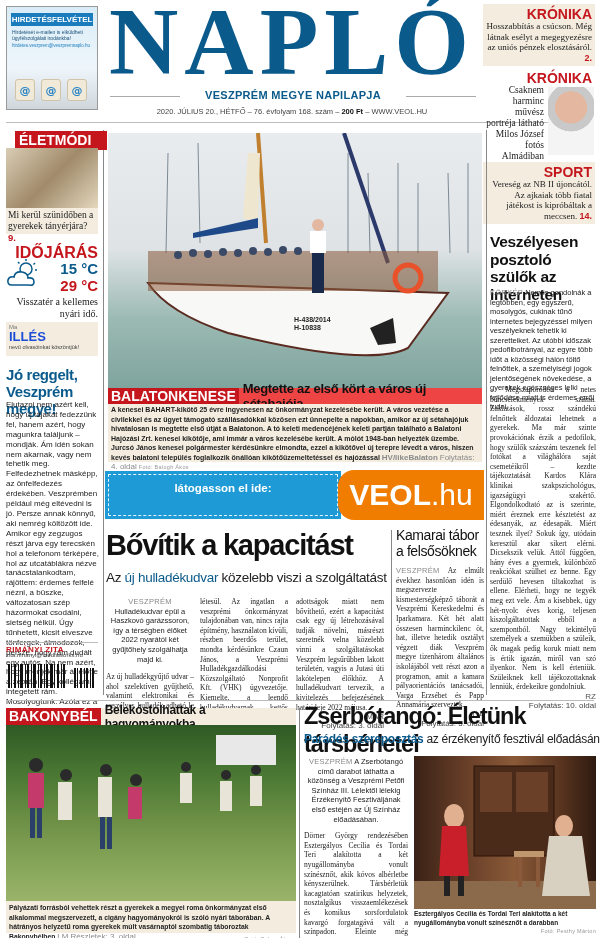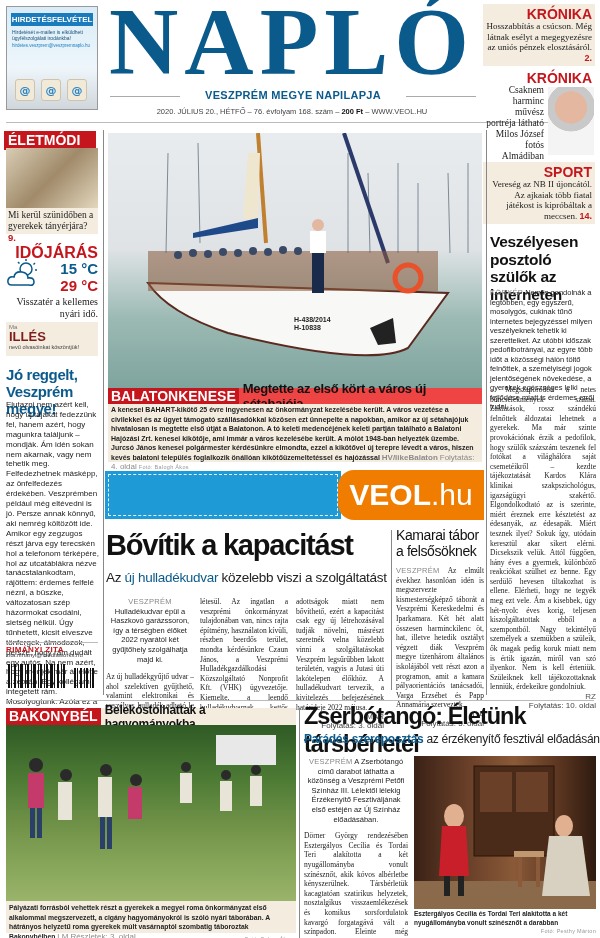--- a/index.html
+++ b/index.html
@@ -29,21 +29,21 @@
 #vline-right{left:486px;top:130px;width:1px;height:565px;background:#888}
 .cat-red{background:#c4161c;color:#fff;font:bold 14px "Liberation Sans",sans-serif;padding:1px 4px;line-height:17px}
 #eletmodi-photo{left:6px;top:148px;width:92px;height:60px;background:linear-gradient(135deg,#d9cdb4,#a08a6a 50%,#e3d7bd)}
 #eletmodi-cap{left:6px;top:208px;width:92px;height:26px;font-size:9.5px;line-height:11px;padding:2px 2px}
 #weather-title{left:6px;top:244px;width:92px;text-align:right;font:bold 16px "Liberation Sans",sans-serif;color:#c4161c}
 #temp-low{left:30px;top:260px;width:68px;text-align:right;font:bold 15px "Liberation Sans",sans-serif;color:#0b5a8c}
 #temp-high{left:30px;top:277px;width:68px;text-align:right;font:bold 15px "Liberation Sans",sans-serif;color:#c4161c}
 #weather-text{left:6px;top:296px;width:92px;text-align:right;font-size:10px;line-height:12px}
 #nameday{left:6px;top:322px;width:92px;height:34px;padding:2px 3px}
 #nameday .ma{font:6px "Liberation Sans",sans-serif;color:#777}
-#nameday .nm{font:bold 13px "Liberation Sans",sans-serif;color:#7f1d1d;line-height:14px}
+#nameday .nm{font:bold 13px "Liberation Sans",sans-serif;color:#1d4ed8;line-height:14px}
 #nameday .sub{font:5.5px "Liberation Sans",sans-serif;color:#444}
 #goodmorning-title{left:6px;top:366px;width:96px;font:bold 15px "Liberation Sans",sans-serif;color:#0b5a8c;line-height:17px;letter-spacing:-.4px}
 #goodmorning-body{left:6px;top:400px;width:94px;font:8px "Liberation Sans",sans-serif;line-height:9.9px;color:#222}
 #author{left:6px;top:642px;width:92px;font:bold 8px "Liberation Sans",sans-serif;color:#c4161c;border-top:1px solid #bbb;padding-top:2px;letter-spacing:.4px}
 #author-mail{left:6px;top:652px;width:92px;font:6px "Liberation Sans",sans-serif;color:#444}
 #barcode{left:8px;top:662px;width:92px;height:30px}
 
 #main-photo{left:108px;top:133px;width:374px;height:257px;overflow:hidden;background:linear-gradient(#e9ecef,#dfe3e6 45%,#9cbab4 72%,#7ea39d)}
 #balaton-bar{left:108px;top:388px;width:374px;height:16px;background:#ef4444;display:flex;align-items:center}
 #balaton-cat{font:bold 14px "Liberation Sans",sans-serif;background:#c4161c;color:#fff;padding:0 3px;line-height:16px}
@@ -126,21 +126,21 @@
     <div style="position:absolute;left:62px;top:2px;width:46px;height:68px;background:radial-gradient(circle at 50% 30%,#e4b8a0 0 30%,#c9c9c9 31% 45%,#f4f4f4 46%)"></div>
   </div>
 </div>
 <div class="abs teaser beige" style="top:162px;height:62px">
   <div class="cat">SPORT</div>
   <span>Vereség az NB II újoncától. Az ajkaiak több fiatal játékost is kipróbáltak a meccsen.</span>
   <span class="pg">14.</span>
 </div>
 
 <div class="abs" id="vline-left"></div>
-<div class="abs cat-red" style="left:4px;top:131px;width:92px">ÉLETMÓDI</div>
+<div class="abs cat-red" style="left:15px;top:131px;width:92px">ÉLETMÓDI</div>
 <div class="abs" id="eletmodi-photo"></div>
 <div class="abs beige" id="eletmodi-cap">
   <span>Mi kerül szünidőben a gyerekek tányérjára?</span>
   <span class="red sans" style="font-weight:bold">9.</span>
 </div>
 <div class="abs" id="weather-title">IDŐJÁRÁS</div>
 <svg class="abs" style="left:6px;top:258px" width="34" height="32" viewBox="0 0 34 32">
   <circle cx="20" cy="11" r="6" fill="none" stroke="#0b5a8c" stroke-width="1.5"></circle>
   <g stroke="#0b5a8c" stroke-width="1.5">
       <line x1="20" y1="1" x2="20" y2="3"></line>
@@ -238,20 +238,21 @@
 </div>
 <div class="abs" id="balaton-body">
   <span>A kenesei BAHART-kikötő 25 évre ingyenesen az önkormányzat kezelésébe került. A város vezetése a civilekkel és az ügyet támogató szállásadókkal közösen ezt ünnepelte a napokban, amikor az új sétahajójuk hivatalosan is megtette első útját a Balatonon. A tó keleti medencéjének keleti partján található a Balatoni Hajózási Zrt. kenesei kikötője, ami immár a város kezelésébe került. A mólót 1948-ban helyezték üzembe. Jurcsó János kenesei polgármester kérdésünkre elmondta, ezzel a kikötővel új terepre lévedt a város, hiszen kevés balatoni település foglalkozik önállóan kikötőüzemeltetéssel és hajózással</span>
   <span class="muted" style="font-size:8px">HV/likeBalaton</span>
   <span class="muted" style="font-size:8px;font-weight:normal">Folytatás: 4. oldal</span>
   <span class="credit">Fotó: Balogh Ákos</span>
 </div>
 <div class="abs" id="vline-right"></div>
 
 <div class="abs" id="veol-left">
+  <div>látogasson el ide:</div>
 </div>
 <div class="abs" id="veol-right"><b>VEOL</b><span>.hu</span></div>
 
 <div class="abs" id="cap-head">Bővítik a kapacitást</div>
 <div class="abs" id="cap-sub"><span>Az </span><span class="hl">új hulladékudvar</span><span> közelebb viszi a szolgáltatást</span></div>
 <div class="abs col" id="cap-col1">
   <div class="lead" style="margin-bottom:8px"><span class="kicker">VESZPRÉM</span> <span>Hulladékudvar épül a Haszkovó garázssoron, így a térségben élőket 2022 nyarától két gyűjtőhely szolgálhatja majd ki.</span></div>
   <div>Az új hulladékgyűjtő udvar – ahol szelektíven gyűjthető, valamint elektronikai és veszélyes hulladék adható le – az Aradi vértanúk útjától északra lévő 3700 négyzetméteres területen</div>
 </div>
 <div class="abs col" id="cap-col2">létesül. Az ingatlan a veszprémi önkormányzat tulajdonában van, nincs rajta építmény, használaton kívüli, részben beerdős terület, mondta kérdésünkre Czaun János, a Veszprémi Hulladékgazdálkodási Közszolgáltató Nonprofit Kft. (VHK) ügyvezetője. Kiemelte, a leendő hulladékudvarnak kettős célja van. Egyrészt a meglévő Kistó utcai hulladékudvar az</div>

